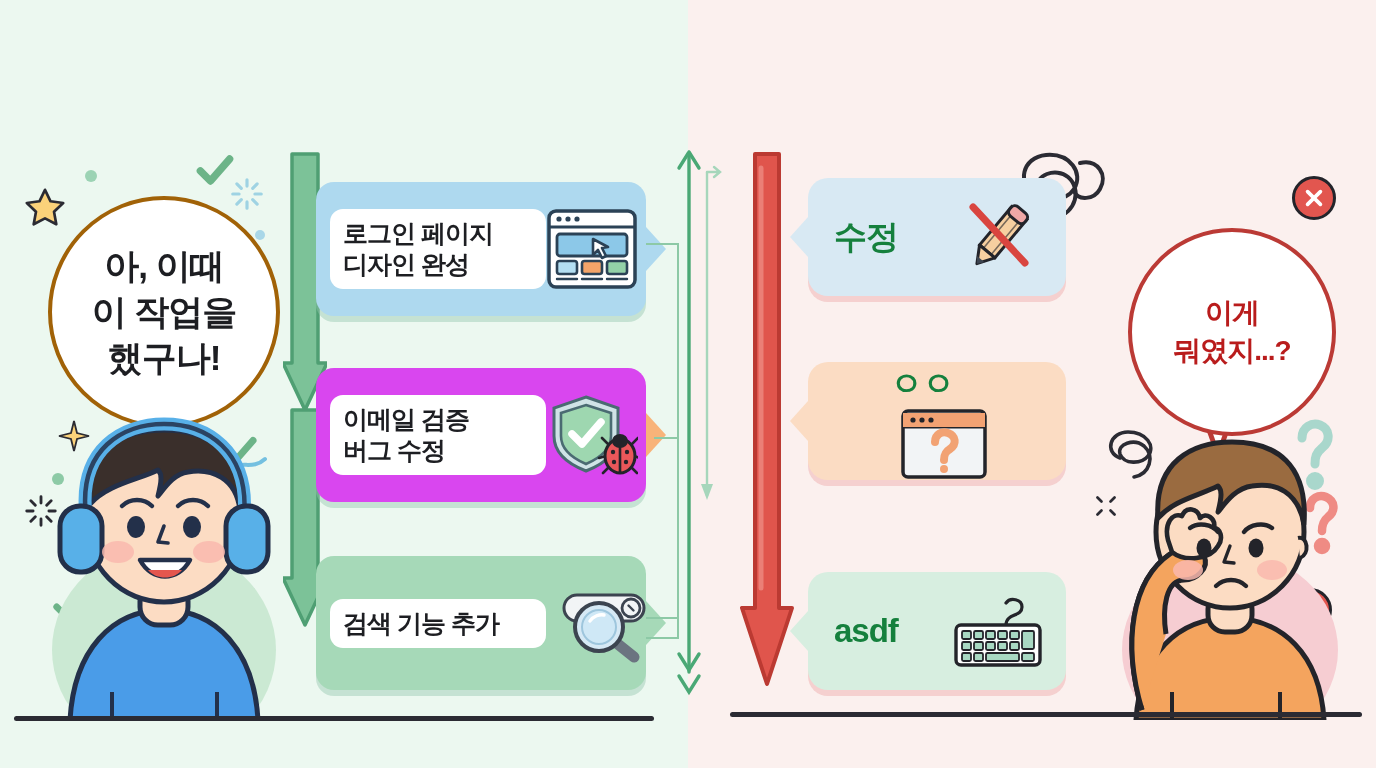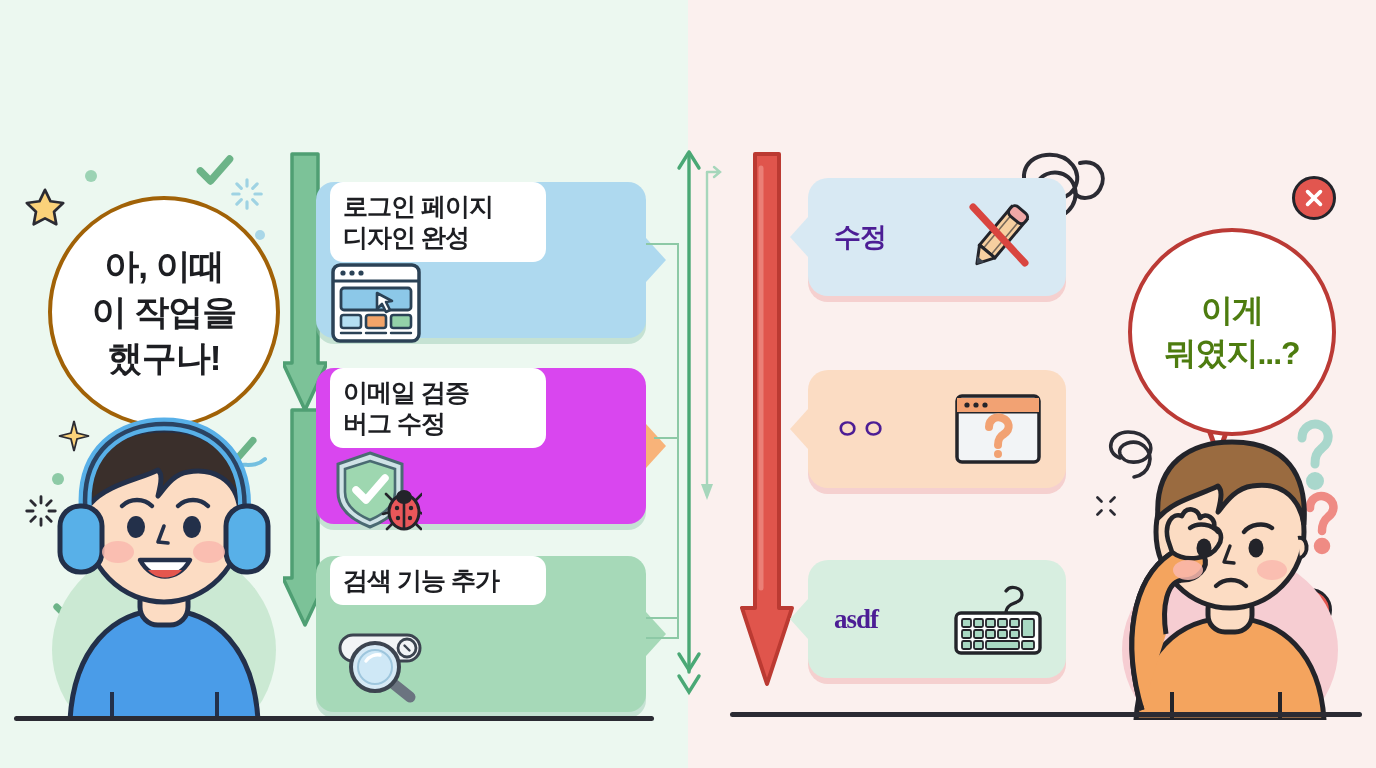--- a/index.html
+++ b/index.html
@@ -38,22 +38,22 @@
 
   
   .footer-caption{
     position:absolute;left:730px;top:726px;width:632px;text-align:right;
     font-size:19px;font-weight:700;color:#23242a;letter-spacing:-.3px;
     padding-right:12px;box-sizing:border-box;
   }
 
   
   .card{
-    position:absolute;left:316px;width:330px;height:156px;border-radius:18px;
-    display:flex;align-items:flex-start;box-sizing:border-box;padding:0 14px;flex-direction:column;
+    position:absolute;left:316px;width:330px;height:134px;border-radius:18px;
+    display:flex;align-items:center;box-sizing:border-box;padding:0 14px;
   }
   .card::after{
     content:"";position:absolute;right:-20px;top:50%;transform:translateY(-50%);
     width:0;height:0;border-top:22px solid transparent;border-bottom:22px solid transparent;
   }
   .card-inner{
     background:#fff;border-radius:13px;padding:9px 13px;
     font-size:25px;font-weight:700;color:#1d1e22;line-height:1.24;letter-spacing:-1px;
     white-space:pre-line;flex:0 0 auto;width:190px;
   }
@@ -79,28 +79,28 @@
   
   .bcard{
     position:absolute;left:808px;width:258px;height:118px;border-radius:20px;
     display:flex;align-items:center;box-sizing:border-box;padding:0 12px 0 26px;
   }
   .bcard::before{
     content:"";position:absolute;left:-18px;top:50%;transform:translateY(-50%);
     width:0;height:0;border-top:20px solid transparent;border-bottom:20px solid transparent;
   }
   .bcard-label{
-    font-size:27px;font-weight:700;color:#4c1d95;letter-spacing:-1px;flex:0 0 auto;width:108px;
+    font-size:33px;font-weight:700;color:#15803d;letter-spacing:-1px;flex:0 0 auto;width:108px;
   }
   .bcard-icon{flex:1;display:flex;align-items:center;justify-content:center;}
   .bcard1{top:178px;background:#d8e9f3;box-shadow:0 6px 0 rgba(240,175,175,.5);}
   .bcard1::before{border-right:18px solid #d8e9f3;}
-  .bcard2{top:370px;background:#fbdcc3;box-shadow:0 6px 0 rgba(240,175,175,.5);}
+  .bcard2{top:362px;background:#fbdcc3;box-shadow:0 6px 0 rgba(240,175,175,.5);flex-direction:column;}
   .bcard2::before{border-right:18px solid #fbdcc3;}
-  .bcard3{top:560px;background:#d7eee0;box-shadow:0 6px 0 rgba(240,175,175,.5);font-family:Liberation Serif, serif;}
+  .bcard3{top:572px;background:#d7eee0;box-shadow:0 6px 0 rgba(240,175,175,.5);}
   .bcard3::before{border-right:18px solid #d7eee0;}
 
   
   .bubble{position:absolute;display:flex;align-items:center;justify-content:center;text-align:center;}
   .bubble-left{
     left:48px;top:196px;width:224px;height:224px;border-radius:50%;
     background:#fff;border:4px solid #a16207;
     font-size:35px;font-weight:700;color:#1d1e22;line-height:1.32;white-space:pre-line;letter-spacing:-1px;
   }
   .bubble-left-tail{
@@ -109,21 +109,21 @@
     border-top:46px solid #4aab7e;
   }
   .bubble-left-tail-in{
     position:absolute;left:145px;top:400px;width:0;height:0;
     border-left:13px solid transparent;border-right:13px solid transparent;
     border-top:36px solid #fff;
   }
   .bubble-right{
     left:1128px;top:228px;width:200px;height:200px;border-radius:50%;
     background:#fff;border:4px solid #bb3a35;
-    font-size:32px;font-weight:700;color:#4d7c0f;line-height:1.34;white-space:pre-line;letter-spacing:-1px;
+    font-size:28px;font-weight:700;color:#b91c1c;line-height:1.34;white-space:pre-line;letter-spacing:-1px;
   }
   .bubble-right-tail{
     position:absolute;left:1202px;top:418px;width:0;height:0;
     border-left:16px solid transparent;border-right:16px solid transparent;
     border-top:44px solid #bb3a35;
   }
   .bubble-right-tail-in{
     position:absolute;left:1206px;top:414px;width:0;height:0;
     border-left:12px solid transparent;border-right:12px solid transparent;
     border-top:34px solid #fff;

